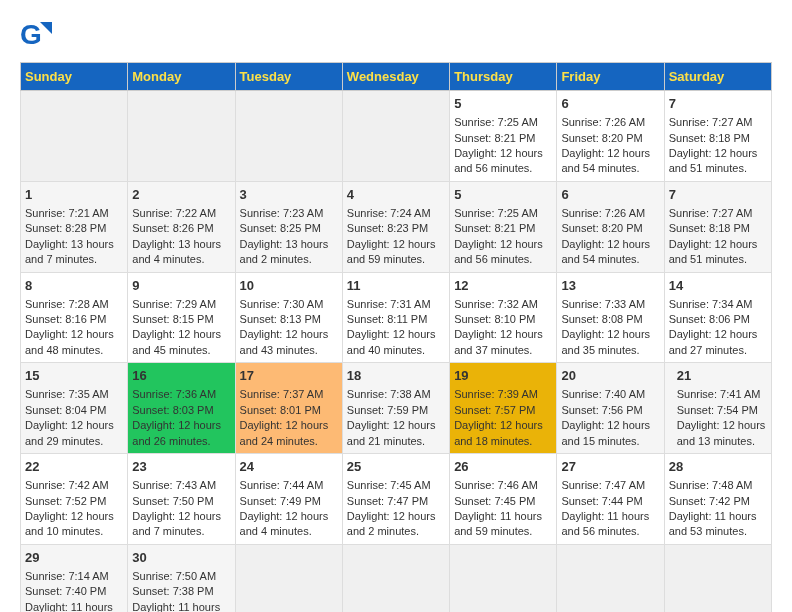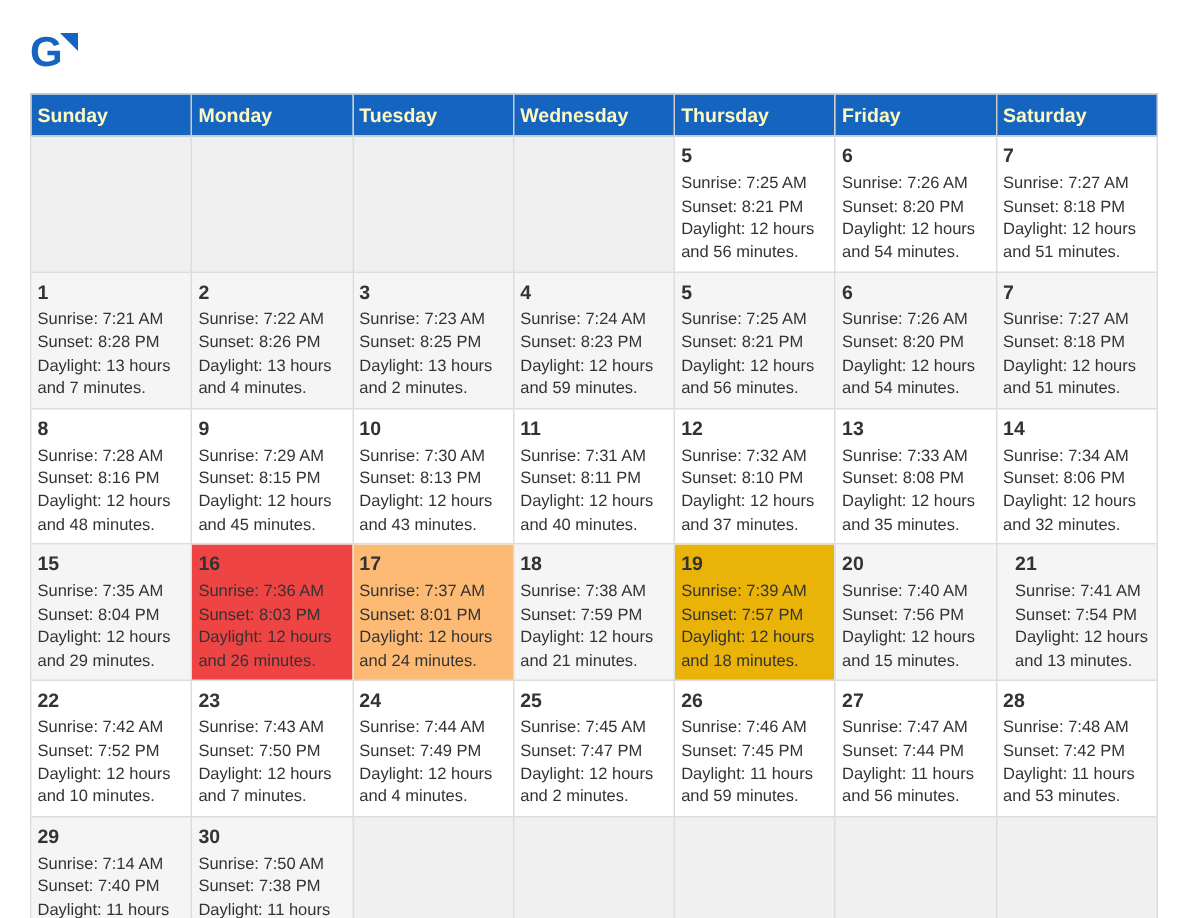--- a/index.html
+++ b/index.html
@@ -42,21 +42,21 @@
       font-size: 16px;
       color: #444;
     }
     table {
       width: 100%;
       border-collapse: collapse;
       font-size: 11px;
     }
     thead tr th {
       background-color: #1565c0;
-      color: #fef9c3;
+      color: #fde047;
       padding: 6px 4px;
       text-align: left;
       font-size: 13px;
       font-weight: bold;
       border: 1px solid #ccc;
     }
     tbody tr td {
       vertical-align: top;
       padding: 4px 4px;
       border: 1px solid #ddd;
@@ -134,25 +134,25 @@
         <td style="background: rgb(245, 245, 245);"><span class="day-num">6</span><span>Sunrise: 7:26 AM</span><br><span>Sunset: 8:20 PM</span><br><span>Daylight: 12 hours and 54 minutes.</span></td>
         <td style="background: rgb(245, 245, 245);"><span class="day-num">7</span><span>Sunrise: 7:27 AM</span><br><span>Sunset: 8:18 PM</span><br><span>Daylight: 12 hours and 51 minutes.</span></td>
       </tr>
       <tr>
         <td style="background: rgb(255, 255, 255);"><span class="day-num">8</span><span>Sunrise: 7:28 AM</span><br><span>Sunset: 8:16 PM</span><br><span>Daylight: 12 hours and 48 minutes.</span></td>
         <td style="background: rgb(255, 255, 255);"><span class="day-num">9</span><span>Sunrise: 7:29 AM</span><br><span>Sunset: 8:15 PM</span><br><span>Daylight: 12 hours and 45 minutes.</span></td>
         <td style="background: rgb(255, 255, 255);"><span class="day-num">10</span><span>Sunrise: 7:30 AM</span><br><span>Sunset: 8:13 PM</span><br><span>Daylight: 12 hours and 43 minutes.</span></td>
         <td style="background: rgb(255, 255, 255); border-radius: 17px;"><span class="day-num">11</span><span>Sunrise: 7:31 AM</span><br><span>Sunset: 8:11 PM</span><br><span>Daylight: 12 hours and 40 minutes.</span></td>
         <td style="background: rgb(255, 255, 255);"><span class="day-num">12</span><span>Sunrise: 7:32 AM</span><br><span>Sunset: 8:10 PM</span><br><span>Daylight: 12 hours and 37 minutes.</span></td>
         <td style="background: rgb(255, 255, 255);"><span class="day-num">13</span><span>Sunrise: 7:33 AM</span><br><span>Sunset: 8:08 PM</span><br><span>Daylight: 12 hours and 35 minutes.</span></td>
-        <td style="background: rgb(255, 255, 255);"><span class="day-num">14</span><span>Sunrise: 7:34 AM</span><br><span>Sunset: 8:06 PM</span><br><span>Daylight: 12 hours and 32 minutes.</span></td>
+        <td style="background: rgb(255, 255, 255);"><span class="day-num">14</span><span>Sunrise: 7:34 AM</span><br><span>Sunset: 8:06 PM</span><br><span>Daylight: 12 hours and 27 minutes.</span></td>
       </tr>
       <tr>
         <td style="background: rgb(245, 245, 245);"><span class="day-num">15</span><span>Sunrise: 7:35 AM</span><br><span>Sunset: 8:04 PM</span><br><span>Daylight: 12 hours and 29 minutes.</span></td>
-        <td style="background: #ef4444; margin-left: 48px;"><span class="day-num">16</span><span>Sunrise: 7:36 AM</span><br><span>Sunset: 8:03 PM</span><br><span>Daylight: 12 hours and 26 minutes.</span></td>
+        <td style="background: #22c55e; margin-left: 48px;"><span class="day-num">16</span><span>Sunrise: 7:36 AM</span><br><span>Sunset: 8:03 PM</span><br><span>Daylight: 12 hours and 26 minutes.</span></td>
         <td style="background: #fdba74;"><span class="day-num">17</span><span>Sunrise: 7:37 AM</span><br><span>Sunset: 8:01 PM</span><br><span>Daylight: 12 hours and 24 minutes.</span></td>
         <td style="background: rgb(245, 245, 245);"><span class="day-num">18</span><span>Sunrise: 7:38 AM</span><br><span>Sunset: 7:59 PM</span><br><span>Daylight: 12 hours and 21 minutes.</span></td>
         <td style="background: #eab308;"><span class="day-num">19</span><span>Sunrise: 7:39 AM</span><br><span>Sunset: 7:57 PM</span><br><span>Daylight: 12 hours and 18 minutes.</span></td>
         <td style="background: rgb(245, 245, 245); margin-left: 40px;"><span class="day-num">20</span><span>Sunrise: 7:40 AM</span><br><span>Sunset: 7:56 PM</span><br><span>Daylight: 12 hours and 15 minutes.</span></td>
         <td style="background: rgb(245, 245, 245); padding-left: 12px;"><span class="day-num">21</span><span>Sunrise: 7:41 AM</span><br><span>Sunset: 7:54 PM</span><br><span>Daylight: 12 hours and 13 minutes.</span></td>
       </tr>
       <tr>
         <td style="background: rgb(255, 255, 255);"><span class="day-num">22</span><span>Sunrise: 7:42 AM</span><br><span>Sunset: 7:52 PM</span><br><span>Daylight: 12 hours and 10 minutes.</span></td>
         <td style="background: rgb(255, 255, 255); margin-left: 20px;"><span class="day-num">23</span><span>Sunrise: 7:43 AM</span><br><span>Sunset: 7:50 PM</span><br><span>Daylight: 12 hours and 7 minutes.</span></td>
         <td style="background: rgb(255, 255, 255);"><span class="day-num">24</span><span>Sunrise: 7:44 AM</span><br><span>Sunset: 7:49 PM</span><br><span>Daylight: 12 hours and 4 minutes.</span></td>

